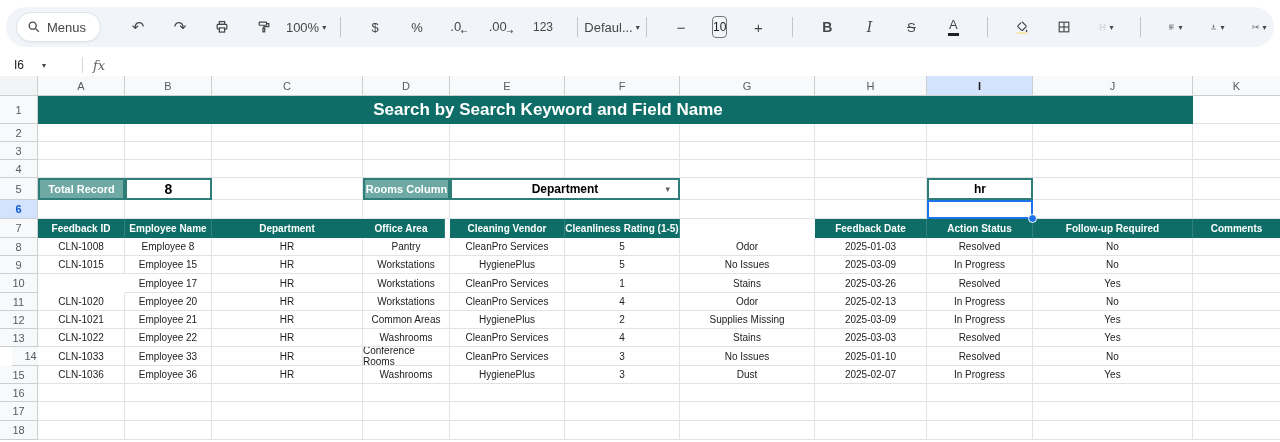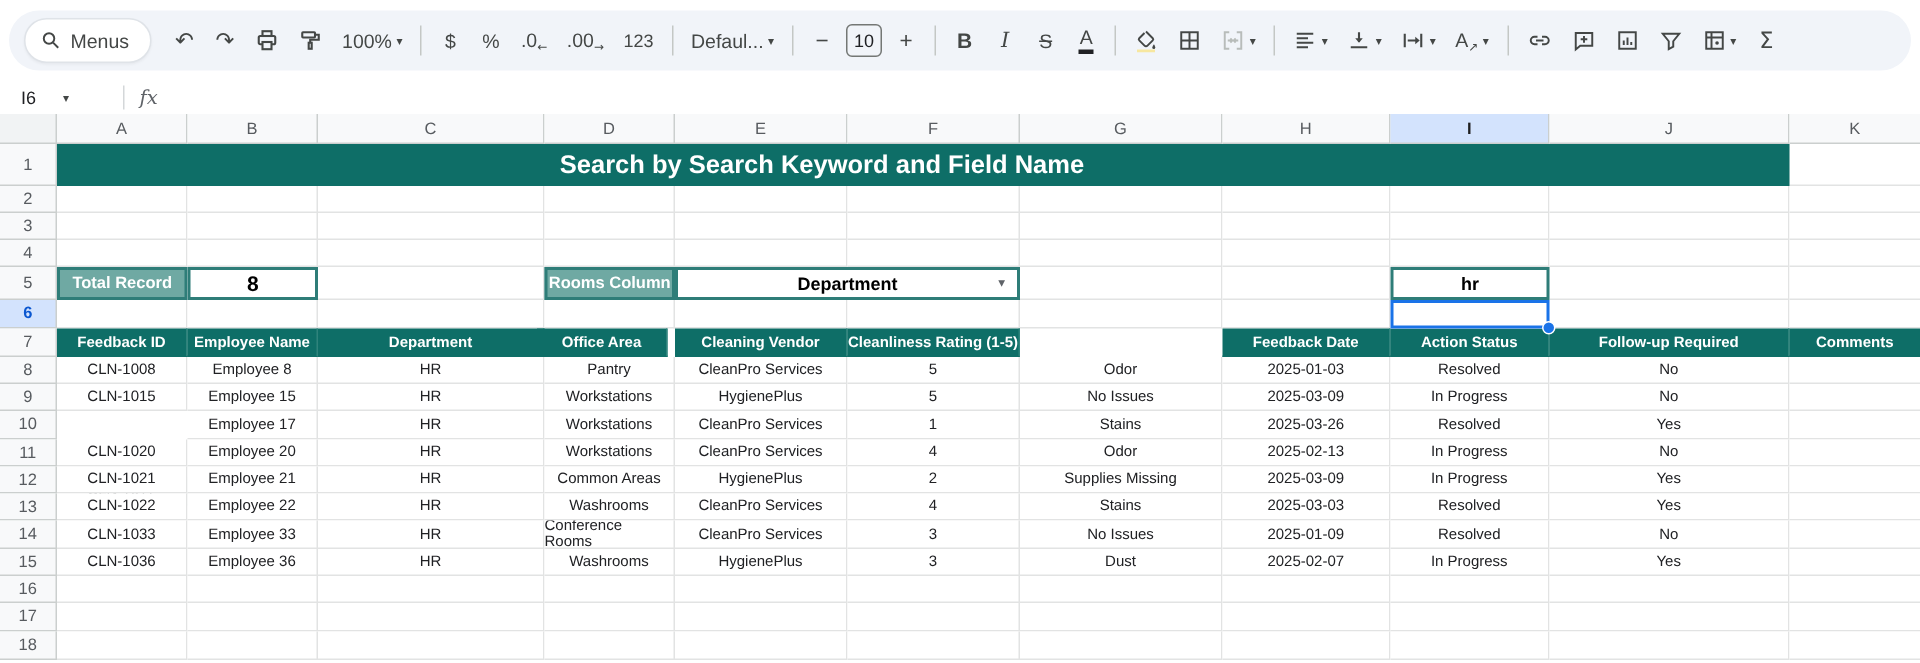--- a/index.html
+++ b/index.html
@@ -5,21 +5,21 @@
   * { box-sizing: border-box; }
   html,body { margin:0; padding:0; }
   body {
     width:1280px; height:442px; overflow:hidden; position:relative;
     background:#fff; font-family:"Liberation Sans", sans-serif; color:#202124;
   }
   
   #toolbar {
     position:absolute; left:6px; right:6px; top:7px; height:40px;
     background:#f1f4f9; border-radius:20px;
-    display:flex; align-items:center; padding:0 10px; gap:1px;
+    display:flex; align-items:center; padding:0 10px; gap:16px;
   }
   .tb-btn {
     height:28px; min-width:26px; padding:0 6px; border-radius:4px;
     display:flex; align-items:center; justify-content:center; gap:3px;
     color:#444746; font-size:13px; cursor:default; white-space:nowrap;
   }
   .tb-glyph { font-family:"DejaVu Sans", sans-serif; font-size:15px; line-height:1; }
   .caret { font-family:"DejaVu Sans", sans-serif; font-size:8px; color:#444746; }
   .tb-sep { width:1px; height:20px; background:#c4c7c5; margin:0 5px; flex:0 0 1px; }
   #menus-pill {
@@ -279,21 +279,21 @@
     <div class="rowhdr" style="left: 0px; top: 84px; width: 38px; height: 18px;">4</div>
     <div class="rowhdr" style="left: 0px; top: 102px; width: 38px; height: 22px;">5</div>
     <div class="rowhdr hl-rowhdr" style="left: 0px; top: 124px; width: 38px; height: 19px;">6</div>
     <div class="rowhdr" style="left: 0px; top: 143px; width: 38px; height: 19px;">7</div>
     <div class="rowhdr" style="left: 0px; top: 162px; width: 38px; height: 18px;">8</div>
     <div class="rowhdr" style="left: 0px; top: 180px; width: 38px; height: 18px;">9</div>
     <div class="rowhdr" style="left: 0px; top: 198px; width: 38px; height: 19px;">10</div>
     <div class="rowhdr" style="left: 0px; top: 217px; width: 38px; height: 18px;">11</div>
     <div class="rowhdr" style="left: 0px; top: 235px; width: 38px; height: 18px;">12</div>
     <div class="rowhdr" style="left: 0px; top: 253px; width: 38px; height: 18px;">13</div>
-    <div class="rowhdr" style="left: 0px; top: 271px; width: 38px; height: 19px;">14</div>
+    <div class="rowhdr" style="left: 12px; top: 271px; width: 38px; height: 19px;">14</div>
     <div class="rowhdr" style="left: 0px; top: 290px; width: 38px; height: 18px;">15</div>
     <div class="rowhdr" style="left: 0px; top: 308px; width: 38px; height: 18px;">16</div>
     <div class="rowhdr" style="left: 0px; top: 326px; width: 38px; height: 19px;">17</div>
     <div class="rowhdr" style="left: 0px; top: 345px; width: 38px; height: 19px;">18</div>
     <div class="cell" style="left: 38px; top: 20px; width: 87px; height: 28px;"></div>
     <div class="cell" style="left: 125px; top: 20px; width: 87px; height: 28px;"></div>
     <div class="cell" style="left: 212px; top: 20px; width: 151px; height: 28px;"></div>
     <div class="cell" style="left: 363px; top: 20px; width: 87px; height: 28px;"></div>
     <div class="cell" style="left: 450px; top: 20px; width: 115px; height: 28px;"></div>
     <div class="cell" style="left: 565px; top: 20px; width: 115px; height: 28px;"></div>
@@ -433,21 +433,21 @@
     <div class="cell" style="left: 927px; top: 253px; width: 106px; height: 18px;">Resolved</div>
     <div class="cell" style="left: 1033px; top: 253px; width: 160px; height: 18px;">Yes</div>
     <div class="cell" style="left: 1193px; top: 253px; width: 88px; height: 18px;"></div>
     <div class="cell" style="left: 38px; top: 271px; width: 87px; height: 19px;">CLN-1033</div>
     <div class="cell" style="left: 125px; top: 271px; width: 87px; height: 19px;">Employee 33</div>
     <div class="cell" style="left: 212px; top: 271px; width: 151px; height: 19px;">HR</div>
     <div class="cell" style="left: 363px; top: 271px; width: 87px; height: 19px;">Conference Rooms</div>
     <div class="cell" style="left: 450px; top: 271px; width: 115px; height: 19px;">CleanPro Services</div>
     <div class="cell" style="left: 565px; top: 271px; width: 115px; height: 19px;">3</div>
     <div class="cell" style="left: 680px; top: 271px; width: 135px; height: 19px;">No Issues</div>
-    <div class="cell" style="left: 815px; top: 271px; width: 112px; height: 19px;">2025-01-09</div>
+    <div class="cell" style="left: 815px; top: 271px; width: 112px; height: 19px;">2025-01-10</div>
     <div class="cell" style="left: 927px; top: 271px; width: 106px; height: 19px;">Resolved</div>
     <div class="cell" style="left: 1033px; top: 271px; width: 160px; height: 19px;">No</div>
     <div class="cell" style="left: 1193px; top: 271px; width: 88px; height: 19px;"></div>
     <div class="cell" style="left: 38px; top: 290px; width: 87px; height: 18px;">CLN-1036</div>
     <div class="cell" style="left: 125px; top: 290px; width: 87px; height: 18px;">Employee 36</div>
     <div class="cell" style="left: 212px; top: 290px; width: 151px; height: 18px;">HR</div>
     <div class="cell" style="left: 363px; top: 290px; width: 87px; height: 18px;">Washrooms</div>
     <div class="cell" style="left: 450px; top: 290px; width: 115px; height: 18px;">HygienePlus</div>
     <div class="cell" style="left: 565px; top: 290px; width: 115px; height: 18px;">3</div>
     <div class="cell" style="left: 680px; top: 290px; width: 135px; height: 18px;">Dust</div>

